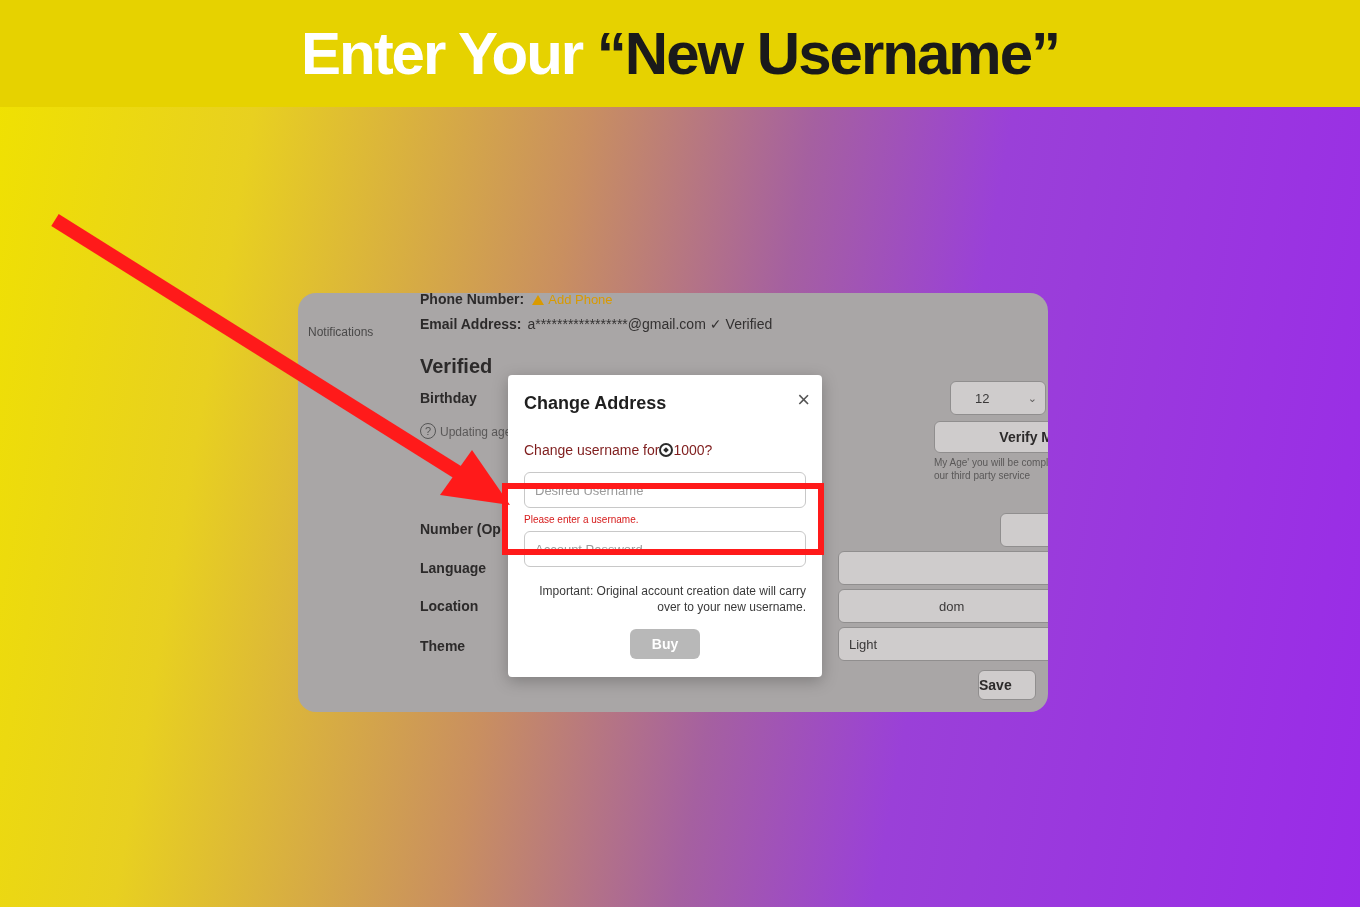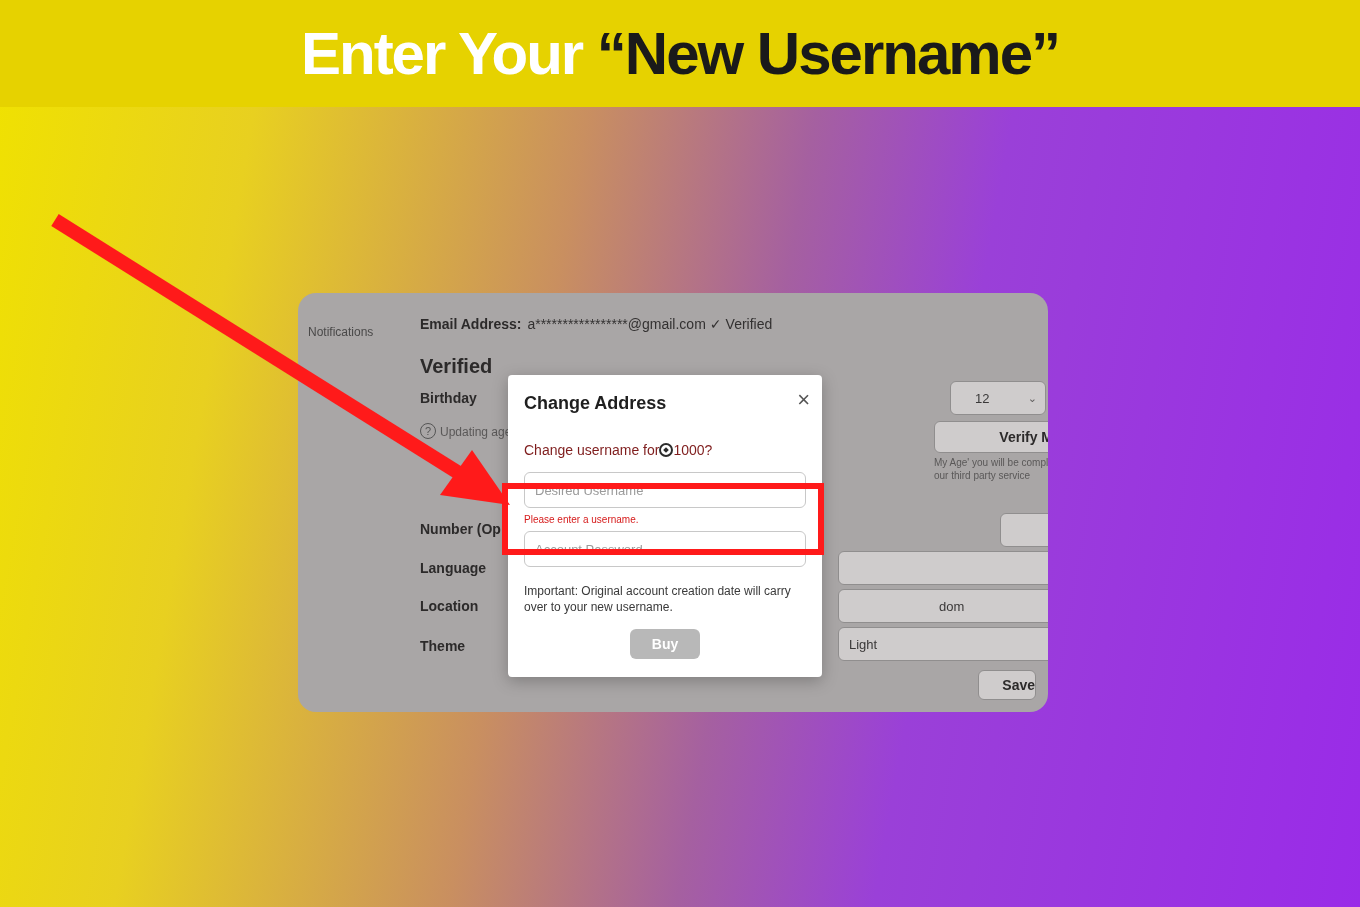--- a/index.html
+++ b/index.html
@@ -127,21 +127,21 @@
     border-bottom:10px solid #d99a00;
     vertical-align: middle; margin: 0 4px 0 2px;
   }
   .verified-check { margin: 0 4px; }
   
   .save-btn {
     position: absolute;
     right: 12px; bottom: 12px;
     width: 58px; height: 30px;
     background: #cfcccc; border:1px solid #908e8e; border-radius:6px;
-    display:flex; align-items:center; justify-content:flex-end;
+    display:flex; align-items:center; justify-content:flex-start;
     font-size:14px; font-weight:600; color:#2c2a2a;
   }
   
   
   .modal {
     position: absolute;
     left: 508px;
     top: 375px;
     width: 314px;
     background: #ffffff;
@@ -201,20 +201,21 @@
   .modal-error {
     font-size: 10px;
     color: #d61b1b;
     margin-bottom: 6px;
   }
   .modal-note {
     font-size: 12px;
     color: #3a3a3a;
     line-height: 1.35;
     margin: 10px 0 14px 0;
+    text-align: right;
   }
   .modal-buy {
     display: block;
     margin: 0 auto;
     width: 70px; height: 30px;
     background: #b8b8b8;
     border: none;
     border-radius: 6px;
     color: #ffffff;
     font-weight: 700;
@@ -252,20 +253,25 @@
       <span class="banner-white">Enter Your </span><span class="banner-black">“New Username”</span>
     </div>
   </div>
 
   <div class="settings-window">
     <div class="settings-sidebar">
       <div style="position:absolute; top:17px; left:30px;">Notifications</div>
     </div>
     <div class="settings-main">
 
+      <div class="row phone-row">
+        <span class="row-label">Phone Number:</span>
+        <span style="margin-left:6px;"><span class="warn-icon"></span></span>
+        <span style="color:#d99a00; font-size:13px;">Add Phone</span>
+      </div>
 
       <div class="row email-row">
         <span class="row-label">Email Address:</span>
         <span style="margin-left:6px; font-size:14px;">a*****************@gmail.com</span>
         <span class="verified-check">✓</span>
         <span>Verified</span>
       </div>
 
       <div class="section-title">Verified</div>
 

